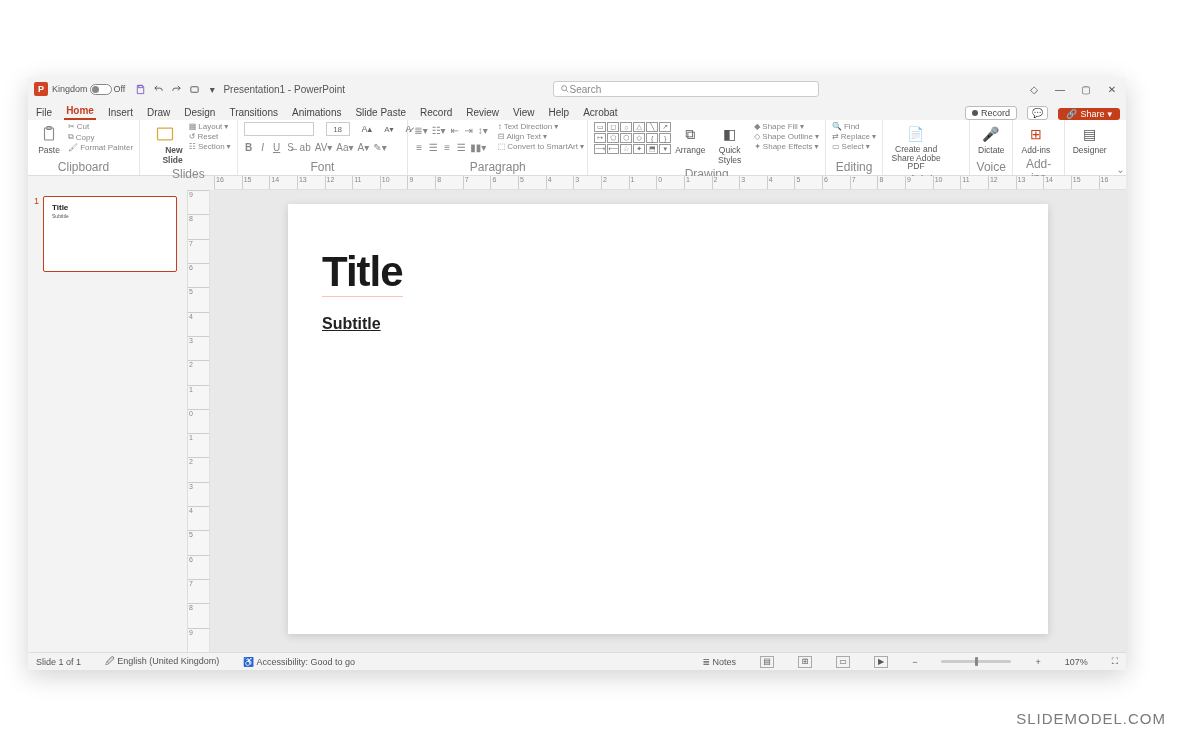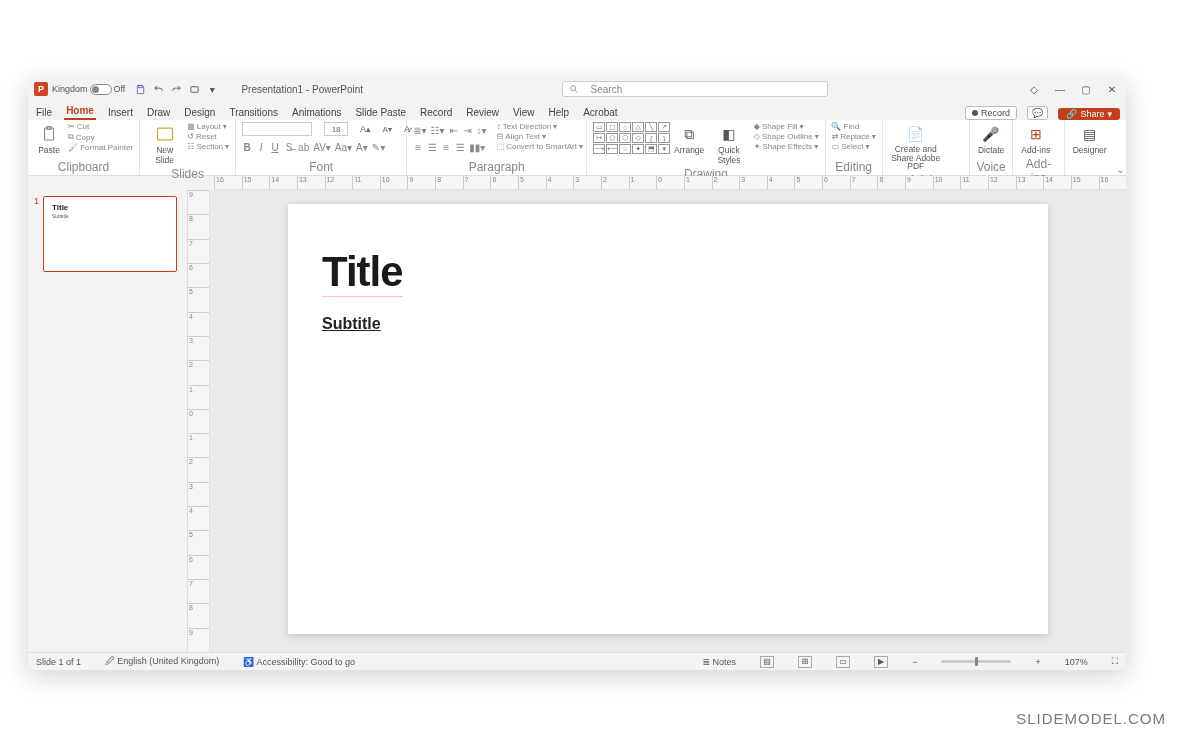--- a/index.html
+++ b/index.html
@@ -8,22 +8,22 @@
 
   
   .titlebar { height: 22px; background: #f3f3f3; display: flex; align-items: center; font-size: 10px; color: #555; }
   .titlebar .left { display: flex; align-items: center; gap: 4px; padding-left: 6px; }
   .app-icon { width: 14px; height: 14px; background: #d04423; border-radius: 2px; display:flex;align-items:center;justify-content:center;color:#fff;font-size:9px;font-weight:bold;}
   .autosave-toggle { display:flex; align-items:center; gap:2px; font-size:9px; }
   .toggle-pill { width:22px; height:11px; border:1px solid #888; border-radius:6px; position:relative; background:#fff;}
   .toggle-pill::after{content:"";position:absolute;left:1px;top:1px;width:7px;height:7px;border-radius:50%;background:#888;}
   .qat { display:flex; gap:4px; align-items:center; margin-left:4px;}
   .qat .qbtn { width:14px; height:14px; display:flex;align-items:center;justify-content:center; color:#555; font-size:10px;}
-  .doc-title { margin-left:18px; font-size:10px; color:#555;}
-  .searchbar { margin-left:auto; margin-right:auto; width:266px; height:16px; background:#fff; border:1px solid #ccc; border-radius:3px; display:flex; align-items:center; padding:0 6px; gap:12px; color:#888; font-size:10px;}
+  .doc-title { font-size:10px; color:#555;}
+  .searchbar { margin-left:auto; margin-right:auto; width:266px; height:16px; background:#fff; border:1px solid #ccc; border-radius:3px; display:flex; align-items:center; padding:0 6px; gap:0; color:#888; font-size:10px;}
   .titlebar .right { display:flex; align-items:center; gap:10px; padding-right:6px;}
   .winbtn { width:16px; height:16px; display:flex; align-items:center; justify-content:center; color:#555; font-size:10px;}
 
   
   .tabs { height:20px; background:#f3f3f3; display:flex; align-items:flex-end; padding:0 6px; font-size:10px; color:#444; gap:10px;}
   .tabs .tab { padding:2px 2px; cursor:default;}
   .tabs .tab.active { color:#c43e1c; border-bottom:2px solid #c43e1c; font-weight:600;}
   .tabs .spacer { flex:1; }
   .tabs .rec { border:1px solid #bbb; border-radius:3px; padding:1px 6px; display:flex; align-items:center; gap:3px; font-size:9px; background:#fff;}
   .tabs .rec .dot{width:6px;height:6px;border-radius:50%;background:#555;}
@@ -179,21 +179,21 @@
     </div>
 
     <div class="group">
       <div class="body">
         <div class="bigbtn">
           <div class="ic">
               <svg width="20" height="18" viewBox="0 0 24 20" fill="none" stroke="#d5a93c" stroke-width="1.5">
                 <rect x="3" y="3" width="18" height="14" rx="1" fill="#fff"></rect>
               </svg>
             </div>
-          <span style="text-align:center;">New Slide</span>
+          <span style="text-align:right;font-weight:bold;">New Slide</span>
         </div>
         <div class="smallrow">
           <div>▦ <span>Layout</span> ▾</div>
           <div>↺ <span>Reset</span></div>
           <div>☷ <span>Section</span> ▾</div>
         </div>
       </div>
       <div class="label">Slides</div>
     </div>
 

